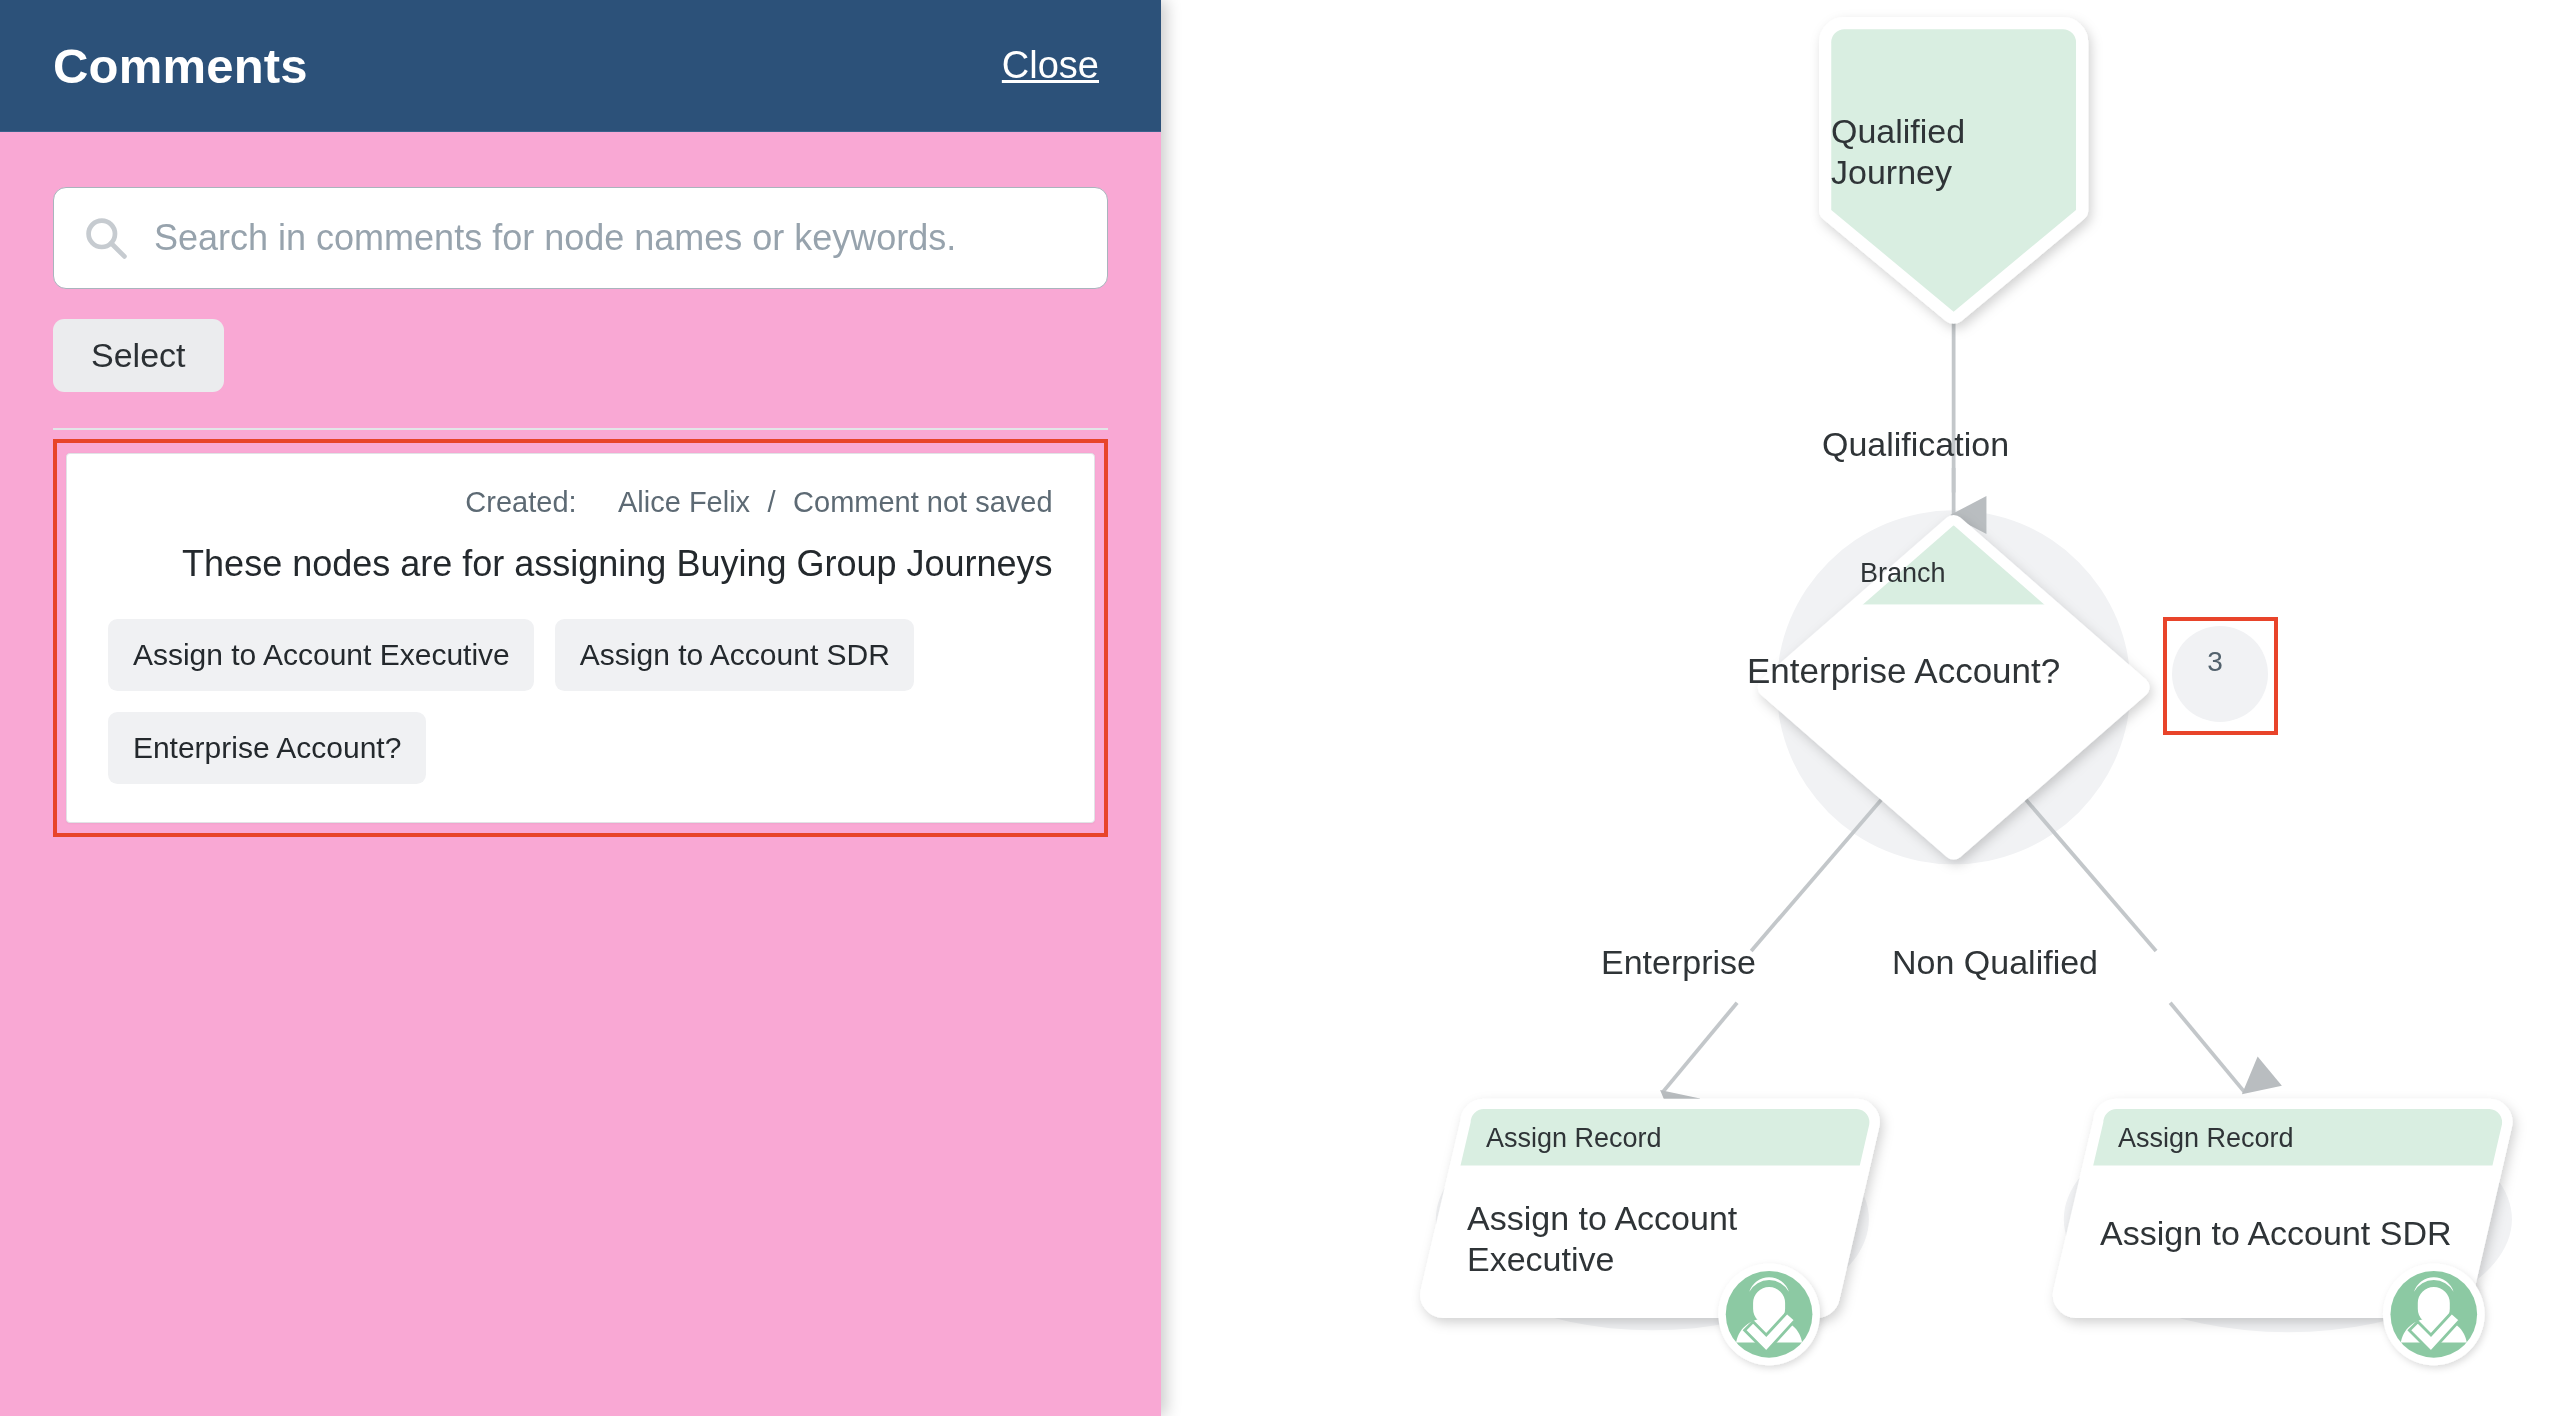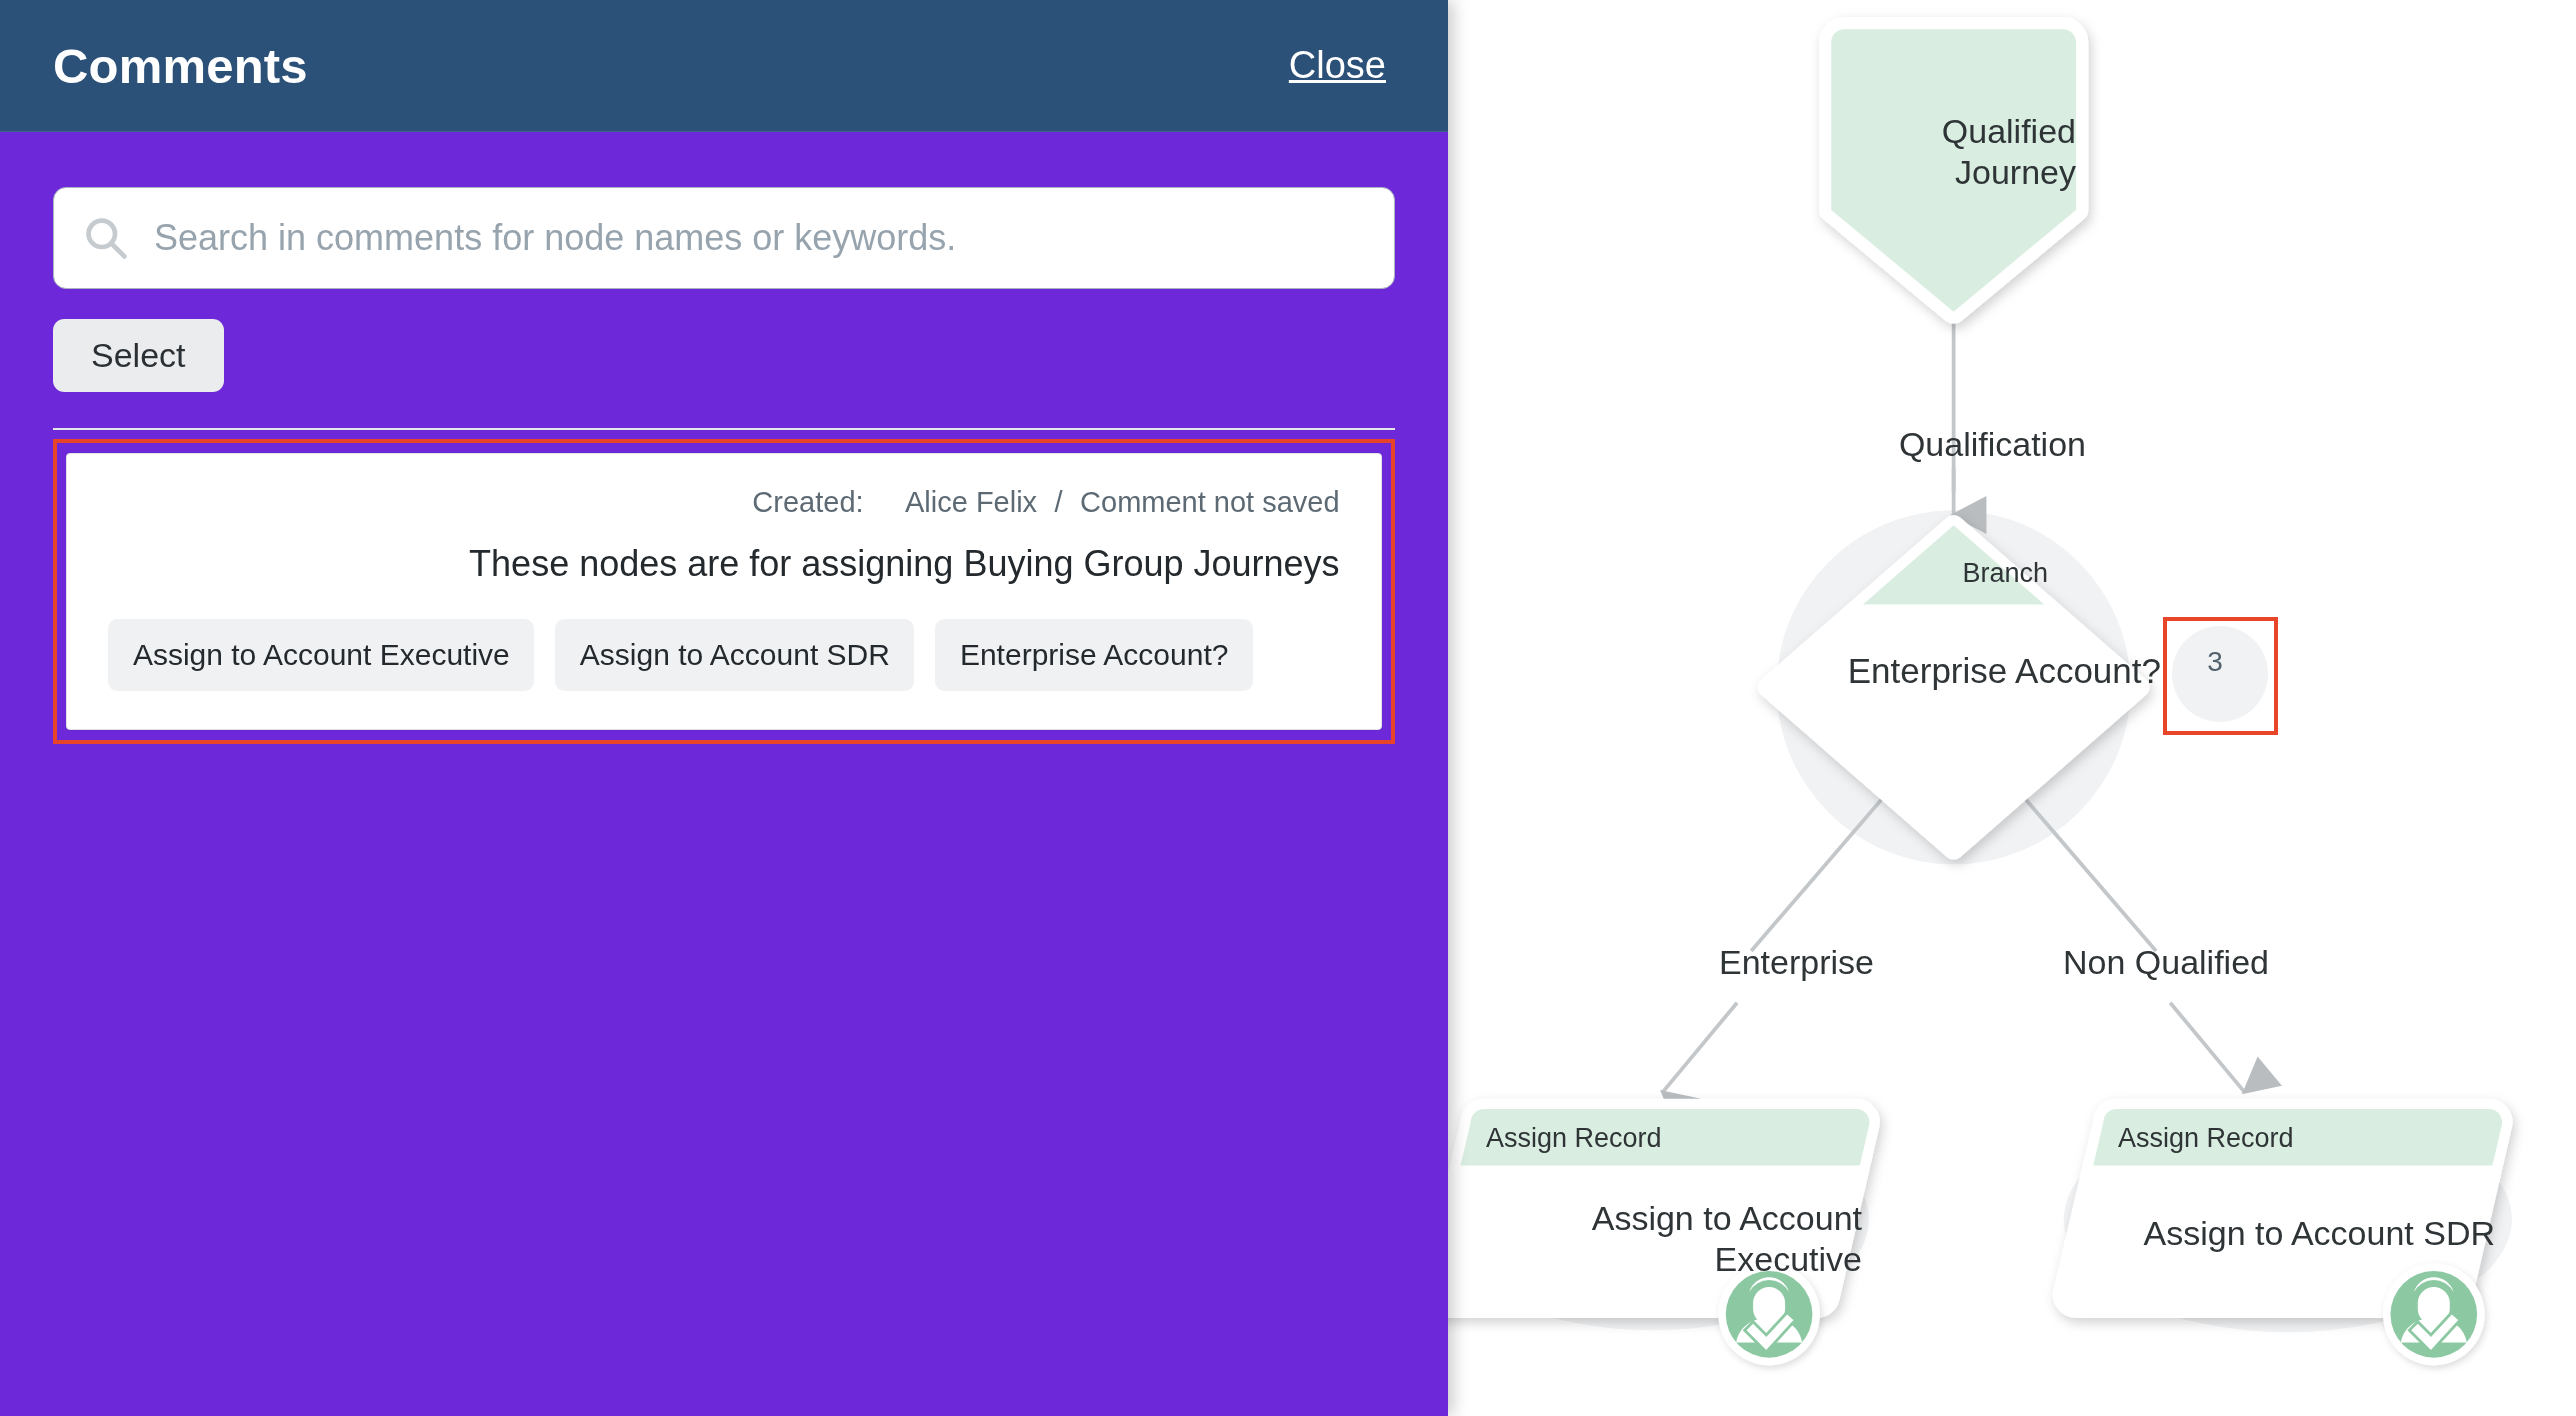--- a/index.html
+++ b/index.html
@@ -21,32 +21,32 @@
     left: 0; top: 0;
     width: 2576px; height: 1416px;
     background: #ffffff;
   }
   #canvas svg { position: absolute; left:0; top:0; }
 
   .node-label {
     position: absolute;
     font-family: "Liberation Sans", sans-serif;
     color: #2f3437;
-    text-align: right;
+    text-align: left;
     line-height: 1.22;
     pointer-events: none;
   }
 
   
   #comments-panel {
     position: absolute;
     left: 0; top: 0;
-    width: 1448px;
+    width: 1161px;
     height: 1416px;
-    background: #6d28d9;
+    background: #f9a8d4;
     box-shadow: 5.6px 0 15px rgba(0,0,0,0.20);
     z-index: 20;
     overflow: hidden;
   }
   #panel-header {
     height: 132px;
     background: #2c5179;
     display: flex;
     align-items: center;
     justify-content: space-between;

